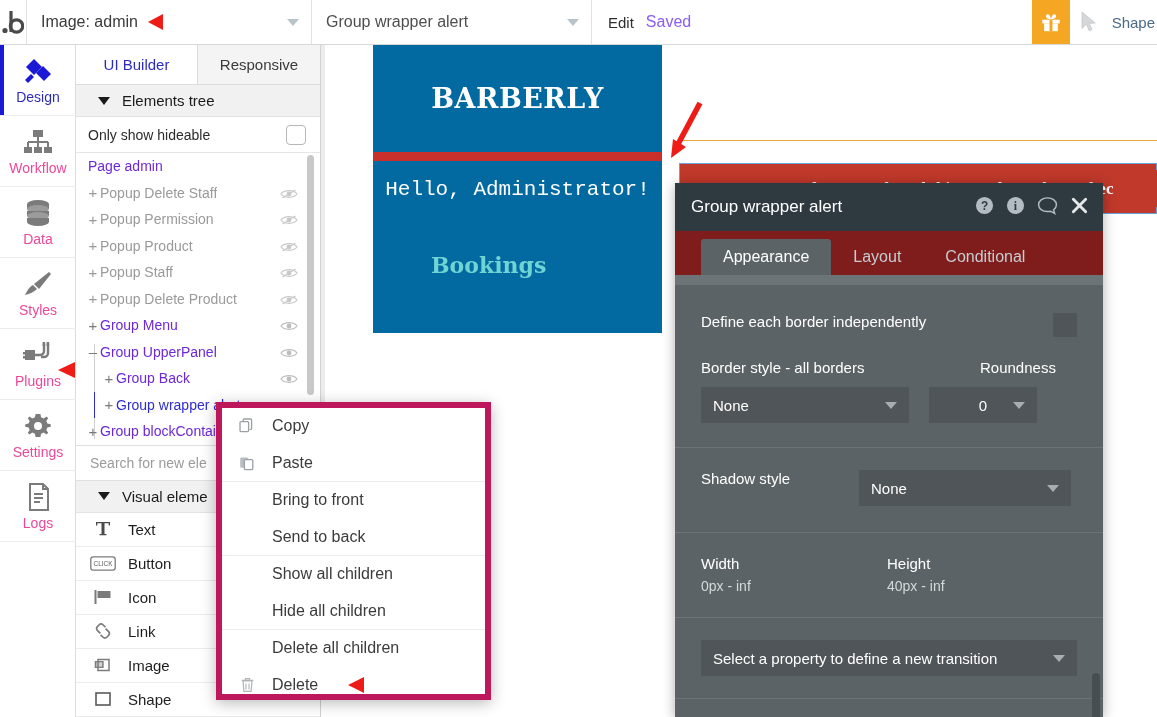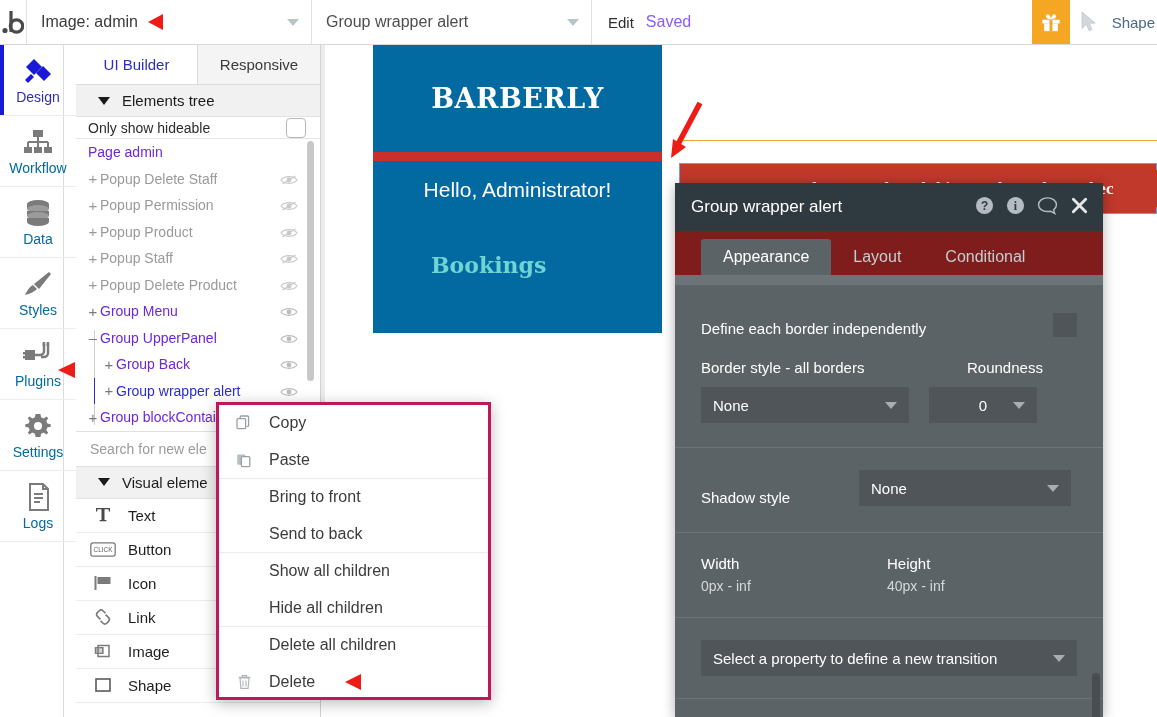--- a/index.html
+++ b/index.html
@@ -47,29 +47,29 @@
   .gift-btn {
     width: 38px; height: 44px; background: #f5a623;
     display: flex; align-items: center; justify-content: center; cursor: pointer;
   }
   .cursor-cell { width: 38px; height: 44px; display: flex; align-items: center; justify-content: center; }
   .grid-cell { display: flex; align-items: center; padding-left: 4px; padding-right: 2px; }
   .grid-cell .lbl { font-size: 15px; color: #4a6a86; white-space: nowrap; }
 
   
   .rail {
-    position: absolute; left: 0; top: 45px; width: 64px; height: 672px;
+    position: absolute; left: 0; top: 45px; width: 76px; height: 672px;
     background: #fff; border-right: 1px solid #dcdcdc;
   }
   .rail-item {
     position: relative; height: 71px; width: 76px;
     display: flex; flex-direction: column; align-items: center; justify-content: center;
     gap: 3px; border-bottom: 1px solid #ececec; cursor: pointer;
   }
-  .rail-item .rlbl { font-size: 14px; color: #0369a1; }
+  .rail-item .rlbl { font-size: 14px; color: #ec4899; }
   .rail-item.active .rlbl { color: #2d2dbb; }
   .rail-item.active::before {
     content: ""; position: absolute; left: 0; top: 0; bottom: 0; width: 4px; background: #1a1ad6;
   }
   .rail-icon { width: 32px; height: 30px; display: block; }
   .plugins-arrow {
     position: absolute; left: 58px; top: 33px; width: 0; height: 0;
     border-top: 8px solid transparent; border-bottom: 8px solid transparent;
     border-right: 17px solid #ee1c16; z-index: 5;
   }
@@ -91,21 +91,21 @@
     height: 32px; background: #f1f1f1; display: flex; align-items: center;
     padding-left: 22px; gap: 12px; border-bottom: 1px solid #e3e3e3; cursor: pointer;
   }
   .sec-head .tri {
     width: 0; height: 0; border-left: 6px solid transparent; border-right: 6px solid transparent;
     border-top: 8px solid #1a1a1a;
   }
   .sec-head .txt { font-size: 15px; color: #1b1b1b; }
 
   .hide-row {
-    height: 22px; display: flex; align-items: center; justify-content: space-between;
+    height: 36px; display: flex; align-items: center; justify-content: space-between;
     padding: 0 14px 0 12px; border-bottom: 1px solid #e6e6e6;
   }
   .hide-row .txt { font-size: 14px; color: #2b2b2b; }
   .chkbox { width: 20px; height: 20px; border: 1px solid #b7b7b7; border-radius: 4px; background: #fff; cursor: pointer; }
 
   .tree { position: relative; }
   .tnode {
     height: 26.5px; display: flex; align-items: center; padding-right: 10px; cursor: pointer;
     font-size: 14px; position: relative;
   }
@@ -150,21 +150,21 @@
     position: absolute; left: 52px; top: 0px; width: 289px; height: 288px; background: #0369a1;
   }
   .brand {
     position: absolute; left: 0; right: 0; top: 38px; text-align: center;
     color: #fff; font-family: "DejaVu Serif", serif; font-weight: bold; font-size: 27px;
     letter-spacing: 0.5px;
   }
   .redstripe { position: absolute; left: 0; width: 289px; height: 9px; top: 107px; background: #c9302c; }
   .hello {
     position: absolute; left: 0; right: 0; top: 133px; text-align: center;
-    color: #fff; font-family: Liberation Sans, sans-serif; font-size: 21px;
+    color: #fff; font-family: Liberation Mono, monospace; font-size: 21px;
   }
   .bookings {
     position: absolute; left: 58px; top: 207px;
     color: #6fd4d4; font-family: "DejaVu Serif", serif; font-weight: bold; font-size: 22px;
   }
   .orange-line { position: absolute; left: 358px; top: 95px; width: 478px; height: 1px; background: #e8a33d; }
   .alertbox {
     position: absolute; left: 358px; top: 118px; width: 478px; height: 51px;
     background: #c0392b; border: 1px solid #6aa3d8;
   }
@@ -191,21 +191,21 @@
   .prop-head .icons { display: flex; align-items: center; gap: 12px; }
   .prop-tabs { height: 44px; background: #7f1d1d; display: flex; align-items: flex-end; padding-left: 26px; }
   .prop-tabs .pt {
     height: 36px; padding: 0 22px; display: flex; align-items: center;
     font-size: 16px; color: #c6cdd0; cursor: pointer;
   }
   .prop-tabs .pt.sel { background: #5c6366; color: #fff; border-radius: 3px 3px 0 0; }
   .prop-sep { height: 10px; background: #6d7477; }
 
   .prop-body { position: relative; height: 432px; background: #5c6366; padding: 0 26px; overflow: hidden; }
-  .prow { display: flex; align-items: flex-end; }
+  .prow { display: flex; align-items: flex-start; }
   .plabel { font-size: 15px; color: #fff; }
   .psmall { font-size: 14px; color: #d4d9da; }
   .pdivider { height: 1px; background: #6d7477; margin: 0 -26px; }
   .sqbox { width: 24px; height: 24px; background: #4f5558; }
   .psel {
     background: #4f5558; height: 36px; display: flex; align-items: center;
     padding: 0 12px; position: relative; color: #fff; font-size: 15px; cursor: pointer;
   }
   .psel .pcaret {
     position: absolute; right: 12px; top: 50%; margin-top: -3px;
@@ -214,21 +214,21 @@
   }
   .psel.ctr { justify-content: center; }
   .prop-sb {
     position: absolute; right: 3px; top: 388px; width: 8px; height: 120px;
     background: #474d50; border-radius: 4px;
   }
 
   
   .ctxmenu {
     position: absolute; left: 216px; top: 402px; width: 275px; height: 298px;
-    background: #fff; box-shadow: 0 3px 14px rgba(0,0,0,.28); border: 3px solid #be185d;
+    background: #fff; box-shadow: 0 3px 14px rgba(0,0,0,.28); border: 6px solid #be185d;
     z-index: 40;
   }
   .ctxitem {
     height: 36.5px; display: flex; align-items: center; gap: 16px;
     padding-left: 16px; font-size: 16px; color: #3b3b3b; cursor: pointer;
   }
   .ctxitem .ci { width: 18px; display: flex; align-items: center; justify-content: center; }
   .ctxitem .clbl { flex: 0 0 auto; }
   .ctxsep { height: 1px; background: #ececec; margin: 0; }
   .ctxarrow {
@@ -613,21 +613,21 @@
 
     <div class="prop-sep"></div>
 
     <div class="prop-body">
 
       <div class="prow" style="justify-content:space-between; padding-top:28px;">
         <span class="plabel">Define each border independently</span>
         <span class="sqbox"></span>
       </div>
 
-      <div class="prow" style="padding-top:22px;">
+      <div class="prow" style="padding-top:22px;gap:13px;">
         <span class="plabel" style="width:266px;">Border style - all borders</span>
         <span class="plabel">Roundness</span>
       </div>
 
       <div class="prow" style="padding-top:11px; gap:20px;">
         <span class="psel" style="width:208px;">
           <span>None</span>
           <span class="pcaret"></span>
         </span>
         <span class="psel ctr" style="width:108px;">

